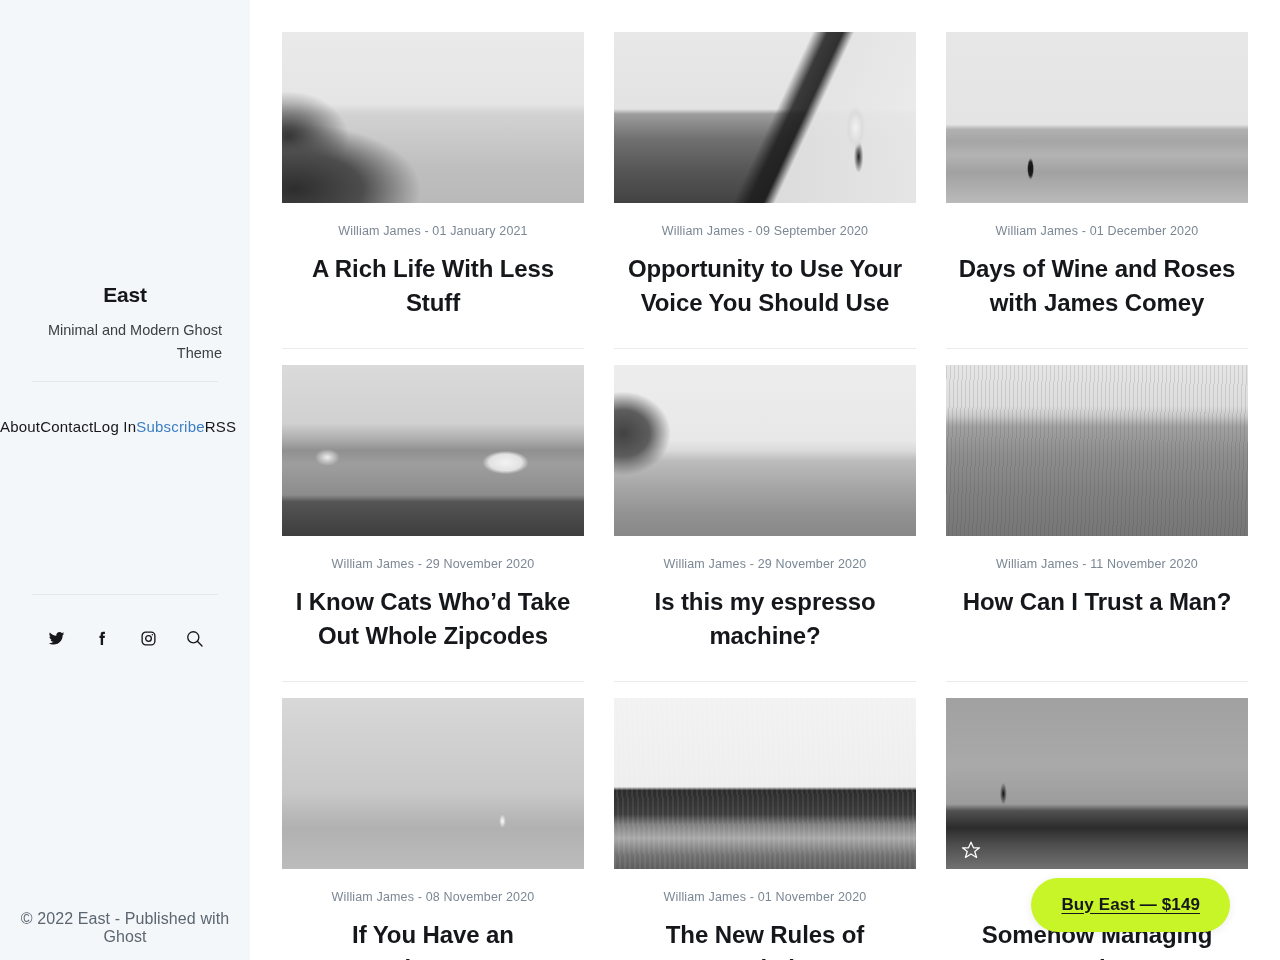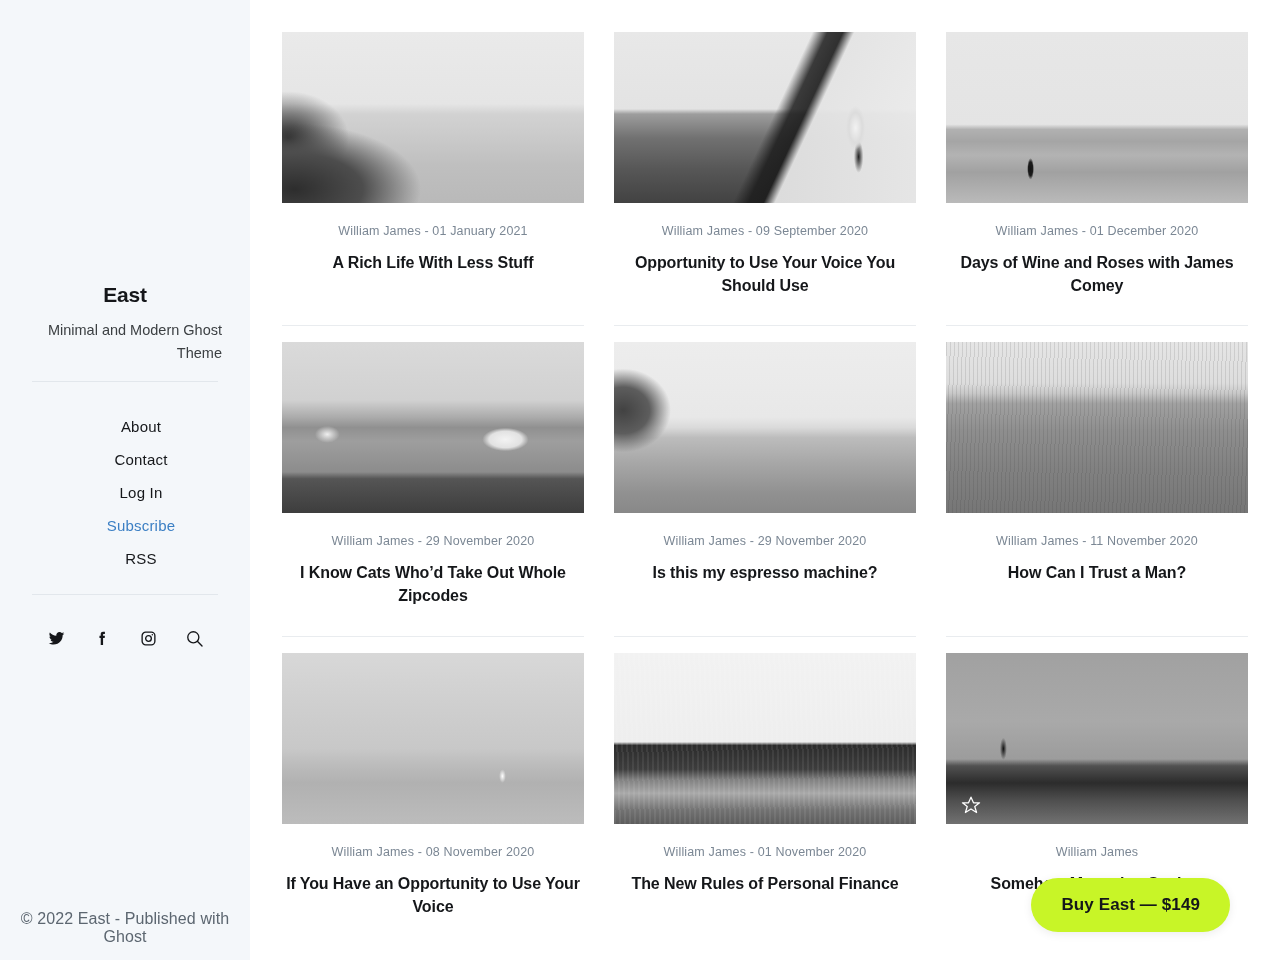--- a/index.html
+++ b/index.html
@@ -79,25 +79,25 @@
     width: 186px;
     height: 1px;
     background: #e2e7ec;
   }
   .divider-top { top: 381px; }
   .divider-bottom { top: 594px; }
 
   .nav {
     position: absolute;
     top: 410px;
-    left: 16px;
-    width: 250px;
-    display: flex;
-    flex-direction: column;
-    align-items: center;
+    left: 0;
+    width: 250px;
+    display: flex;
+    flex-direction: row;
+    align-items: flex-start;
   }
 
   .nav-item {
     display: block;
     font-size: 15px;
     line-height: 33px;
     color: #15171a;
     text-decoration: none;
     letter-spacing: 0.2px;
     cursor: pointer;
@@ -202,21 +202,21 @@
   .card-meta {
     margin-top: 21px;
     font-size: 12.5px;
     color: #7b8794;
     letter-spacing: 0.15px;
     text-align: center;
   }
 
   .card-title {
     margin-top: 14px;
-    font-size: 16px;
+    font-size: 24px;
     font-weight: 700;
     line-height: 1.42;
     color: #15171a;
     text-align: center;
     letter-spacing: -0.1px;
     padding: 0 4px;
   }
 
   .card-spacer { height: 28px; width: 100%; }
 
@@ -231,21 +231,21 @@
     border-radius: 30px;
     padding: 17px 30px;
     font-family: "Liberation Sans", sans-serif;
     font-size: 17px;
     font-weight: 700;
     letter-spacing: 0.1px;
     cursor: pointer;
     z-index: 50;
     box-shadow: 0 2px 10px rgba(0,0,0,0.08);
   }
-  .buy-btn span { text-underline-offset: 3px; }
+  .buy-btn span { text-decoration: underline; text-underline-offset: 3px; }
 
   
   
   .ph-sea-rocks {
     background:
       radial-gradient(ellipse 60% 55% at 4% 92%, #2a2d30 0%, #4a4e52 38%, rgba(120,124,128,0) 70%),
       radial-gradient(ellipse 28% 38% at 2% 62%, #1f2225 0%, rgba(80,84,88,0) 72%),
       linear-gradient(to bottom, #e9eaec 0%, #e4e5e7 42%, #d0d2d4 48%, #c9cbcd 60%, #bcbfc2 78%, #b6b9bc 100%);
   }
   

